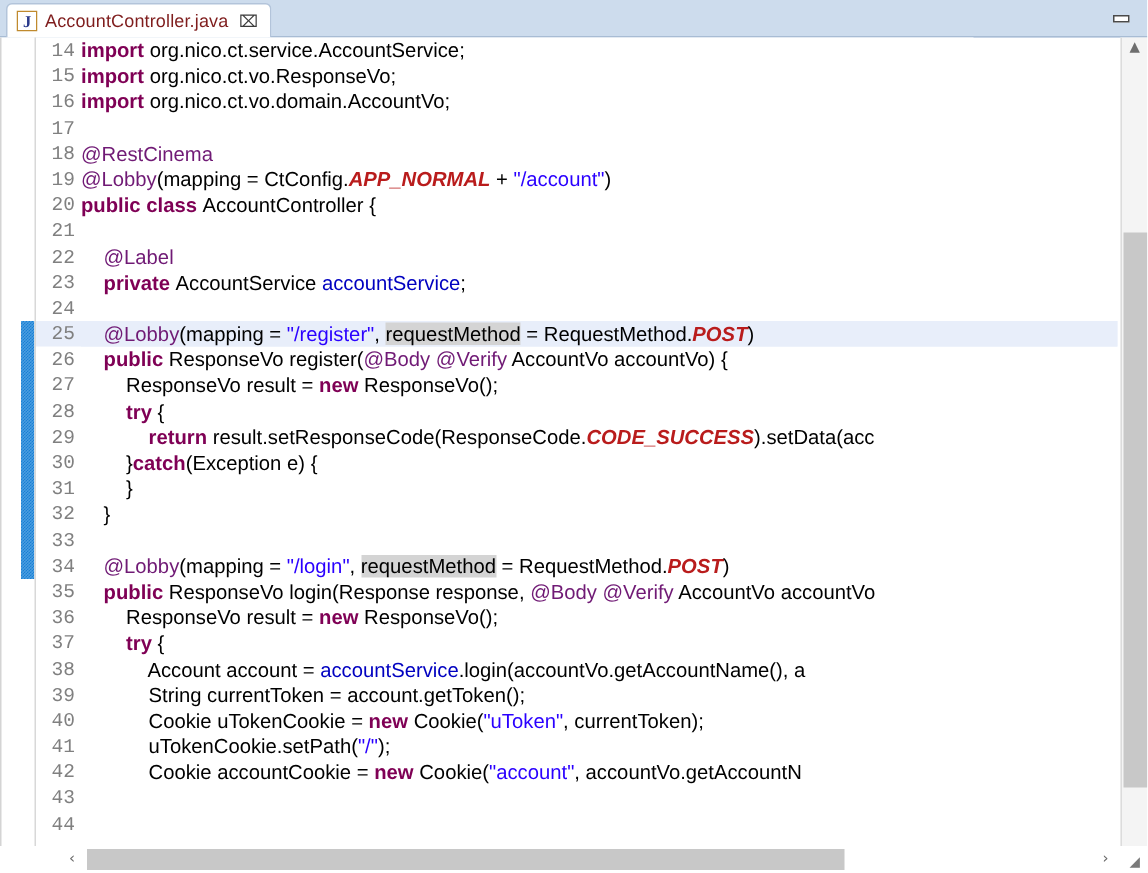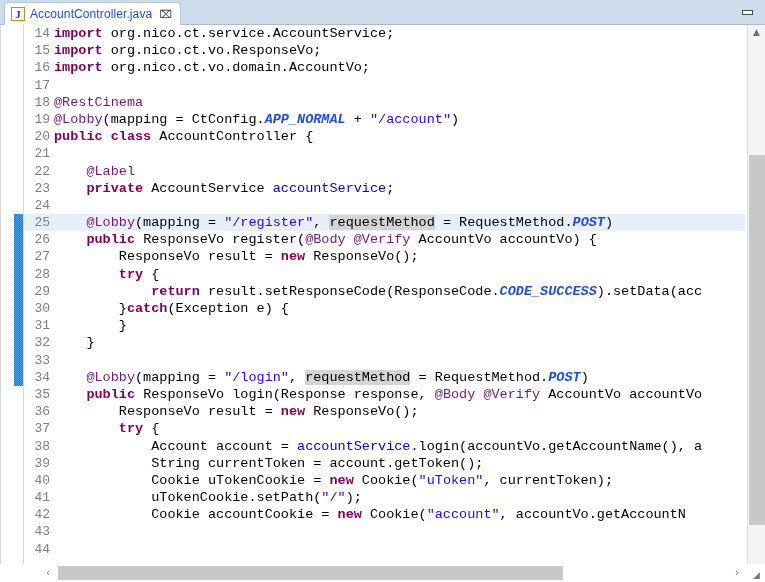--- a/index.html
+++ b/index.html
@@ -48,21 +48,21 @@
   }
   .tab-icon {
     width: 14px; height: 14px;
     margin-right: 5px;
     flex: 0 0 auto;
     position: relative;
   }
   .tab-label {
     font-family: "Liberation Sans", sans-serif;
     font-size: 12px;
-    color: #1d4ed8;
+    color: #7f1d1d;
     letter-spacing: 0.1px;
   }
   .tab-close {
     margin-left: 7px;
     font-size: 11px;
     color: #3b3b3b;
     line-height: 1;
     font-family: "DejaVu Sans", sans-serif;
   }
 
@@ -153,41 +153,41 @@
     left: 54px; top: 0;
     width: 691px;
     height: 539px;
     overflow: hidden;
     background: transparent;
   }
   .code-line {
     position: relative;
     height: 17.2px;
     line-height: 17.2px;
-    font-family: Liberation Mono, monospace;
+    font-family: Liberation Sans, sans-serif;
     font-size: 13.5px;
     white-space: pre;
     color: #000000;
   }
   .code-line.hl {
     background: #e8eefa;
   }
   .row-hl-bg {
     position: absolute;
     left: 0;
     width: 745px;
     height: 17.2px;
     background: #e8eefa;
   }
 
   
   .kw   { color: #7f0055; font-weight: bold; }
   .str  { color: #2a00ff; }
   .ann  { color: #701a75; }
-  .stat { color: #1d4ed8; font-style: italic; font-weight: bold; }
+  .stat { color: #b91c1c; font-style: italic; font-weight: bold; }
   .fld  { color: #0000c0; }
   .plain{ color: #000000; }
   .mark { background: #d4d4d4; }
 
   
   .watermark {
     position: absolute;
     left: 445px;
     top: 540px;
     font-family: "Liberation Serif", serif;

